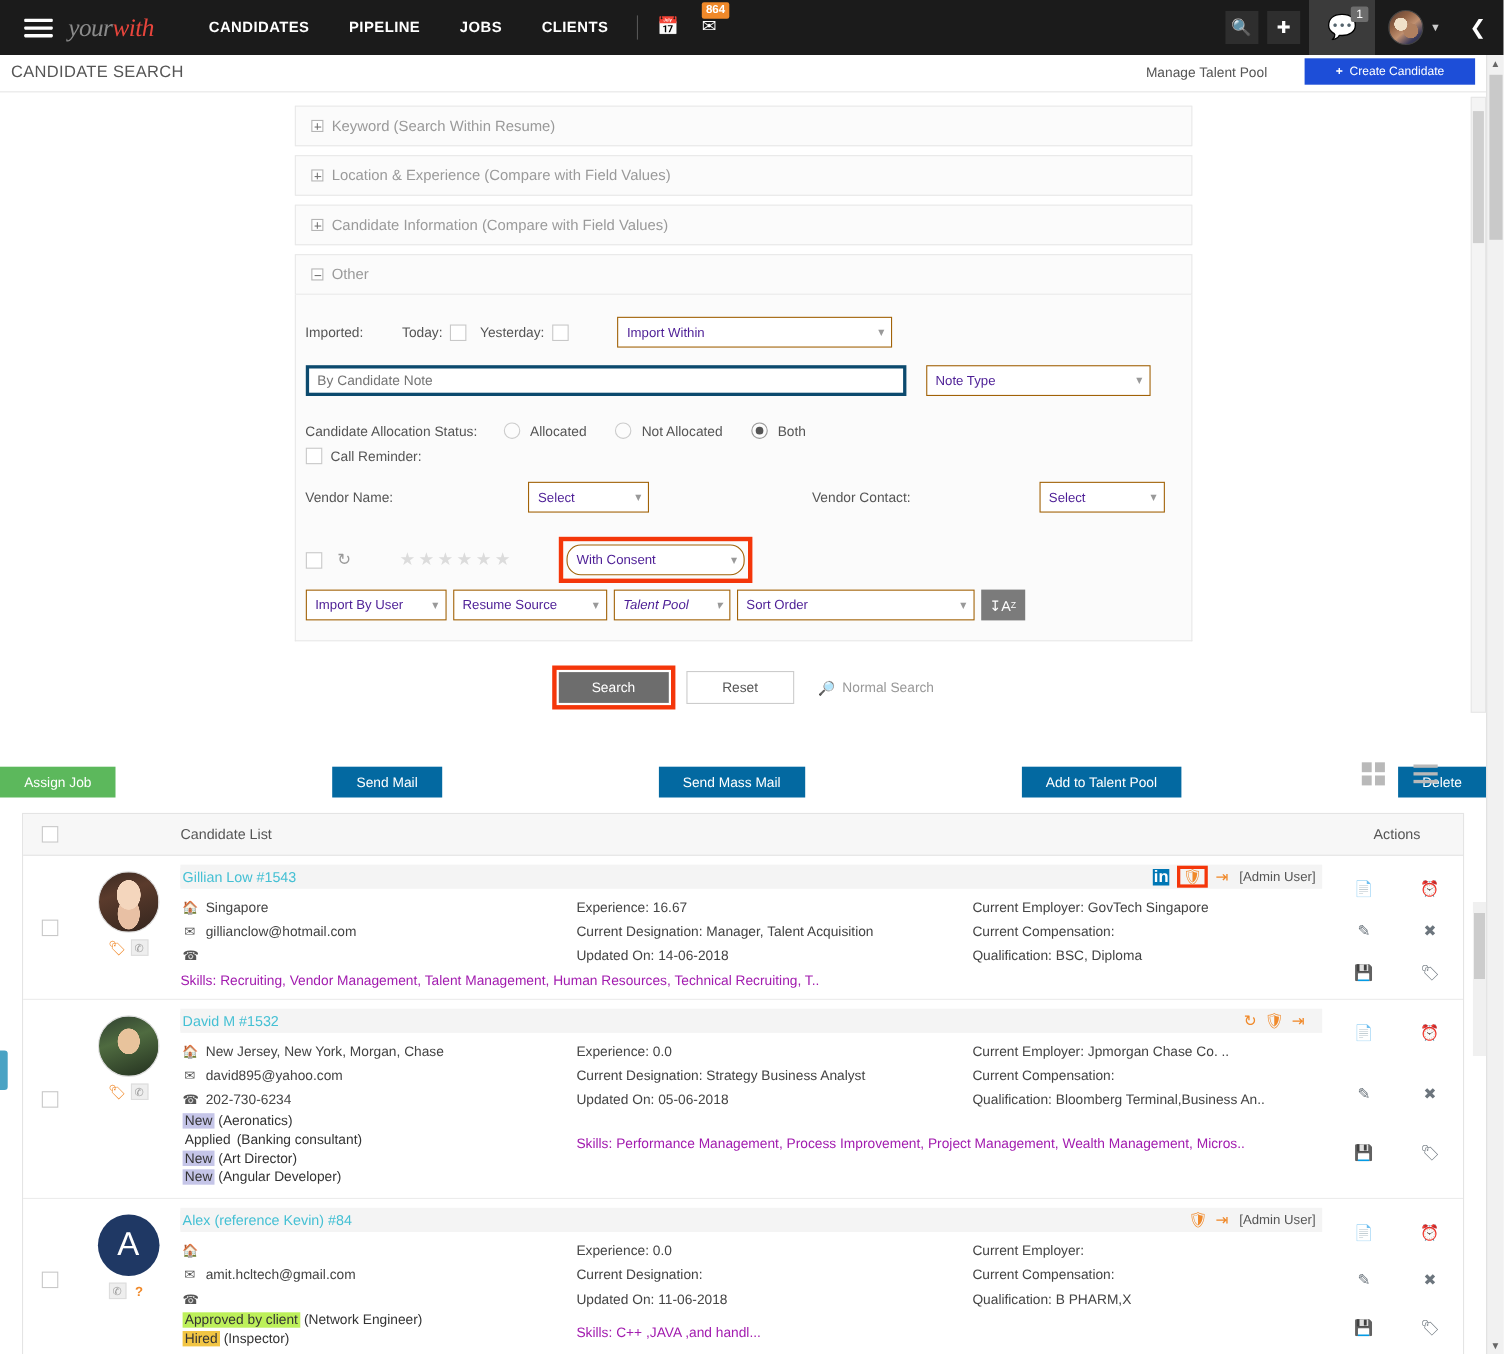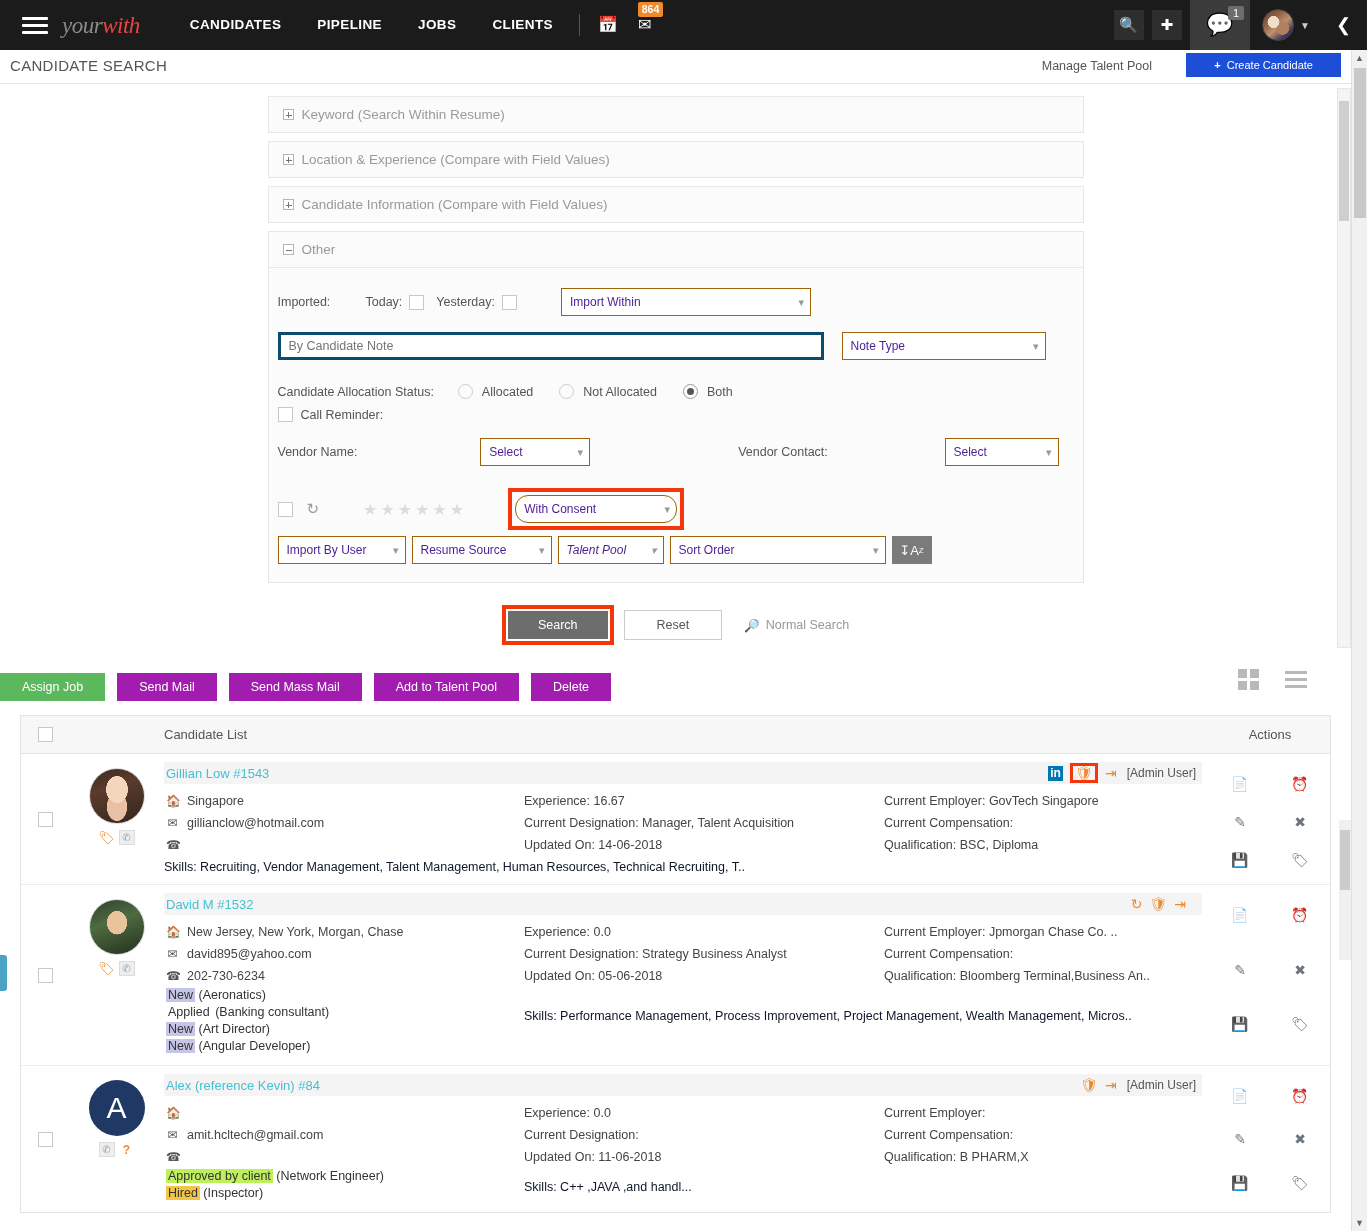--- a/index.html
+++ b/index.html
@@ -123,23 +123,23 @@
     background:#6d6d6d; color:#fff; font-size:12.5px; padding:7px 30px; border:none; cursor:pointer;
     font-family:"Liberation Sans",sans-serif;
   }
   .btn-reset {
     background:#fff; color:#555; font-size:12.5px; padding:7px 32px; border:1px solid #ccc;
     margin-left:10px; cursor:pointer; font-family:"Liberation Sans",sans-serif;
   }
   .normalsearch { margin-left:22px; font-size:12.5px; color:#999; cursor:pointer; display:flex; align-items:center; gap:6px;}
 
   
-  .actionbar { display:flex; justify-content:flex-start; gap:12px; margin-top:28px; position:relative;}
+  .actionbar { display:flex; justify-content:space-between; gap:12px; margin-top:52px; position:relative;}
   .abtn {
-    font-size:12.5px; color:#fff; background:#a21caf; padding:7px 22px; cursor:pointer;
+    font-size:12.5px; color:#fff; background:#0369a1; padding:7px 22px; cursor:pointer;
     border:none; font-family:"Liberation Sans",sans-serif;
   }
   .abtn.green { background:#5cb85c; }
   .viewicons { position:absolute; right:44px; top:-4px; display:flex; gap:26px; align-items:center;}
   .grid-ic { display:grid; grid-template-columns:9px 9px; grid-template-rows:9px 9px; gap:3px;}
   .grid-ic i { background:#b9b9b9; display:block;}
   .list-ic { display:flex; flex-direction:column; gap:4px;}
   .list-ic i { width:22px; height:3px; background:#b9b9b9; display:block;}
 
   
@@ -178,34 +178,34 @@
   .cbody { flex:1; padding:8px 0 10px 0; position:relative;}
   .cname {
     color:#45c0d4; font-size:13px; background:#f4f4f4; display:inline-block;
     padding:1px 2px; cursor:pointer;
   }
   .namebar {
     background:#f4f4f4; height:22px; display:flex; align-items:center; justify-content:space-between;
     padding-right:6px; margin-right:8px;
   }
   .namebar .right { display:flex; align-items:center; gap:7px;}
-  .lin { width:15px; height:15px; background:#0077b5; color:#fff; font-size:12px; font-weight:bold;
+  .lin { width:15px; height:15px; background:#0077b5; color:#fff; font-size:15px; font-weight:bold;
          display:flex; align-items:center; justify-content:center; cursor:pointer;}
   .shield { color:#f0892a; font-size:14px; cursor:pointer;}
   .shield-hl { border:3px solid #f4360a; padding:0 2px; line-height:1;}
   .loginic { color:#f0892a; font-size:14px; cursor:pointer;}
   .refic { color:#f0892a; font-size:14px; cursor:pointer;}
   .adminuser { font-size:12px; color:#555; margin-left:3px;}
   .cols { display:flex; padding-top:6px;}
   .col1 { width:360px; padding-left:2px;}
   .col2 { width:360px;}
   .col3 { flex:1;}
   .fline { font-size:12.5px; color:#444; line-height:22px; display:flex; align-items:flex-start; gap:8px;}
   .ic { color:#555; width:13px; display:inline-block; text-align:center; font-size:12px;}
-  .skills { font-size:12.5px; color:#0f172a; padding-top:4px;}
+  .skills { font-size:12.5px; color:#a21caf; padding-top:4px;}
   .tagline { font-size:12.5px; color:#333; line-height:17px;}
   .tg { padding:0 2px;}
   .tg.new { background:#c5c5e8;}
   .tg.applied { background:transparent;}
   .tg.approved { background:#bdf05a;}
   .tg.hired { background:#f2c544;}
   .actcol { width:120px; padding-top:16px; display:flex; flex-wrap:wrap; gap:0;}
   .actcol span {
     width:50%; text-align:center; color:#6c757d; font-size:14px; line-height:29px; cursor:pointer;
   }

